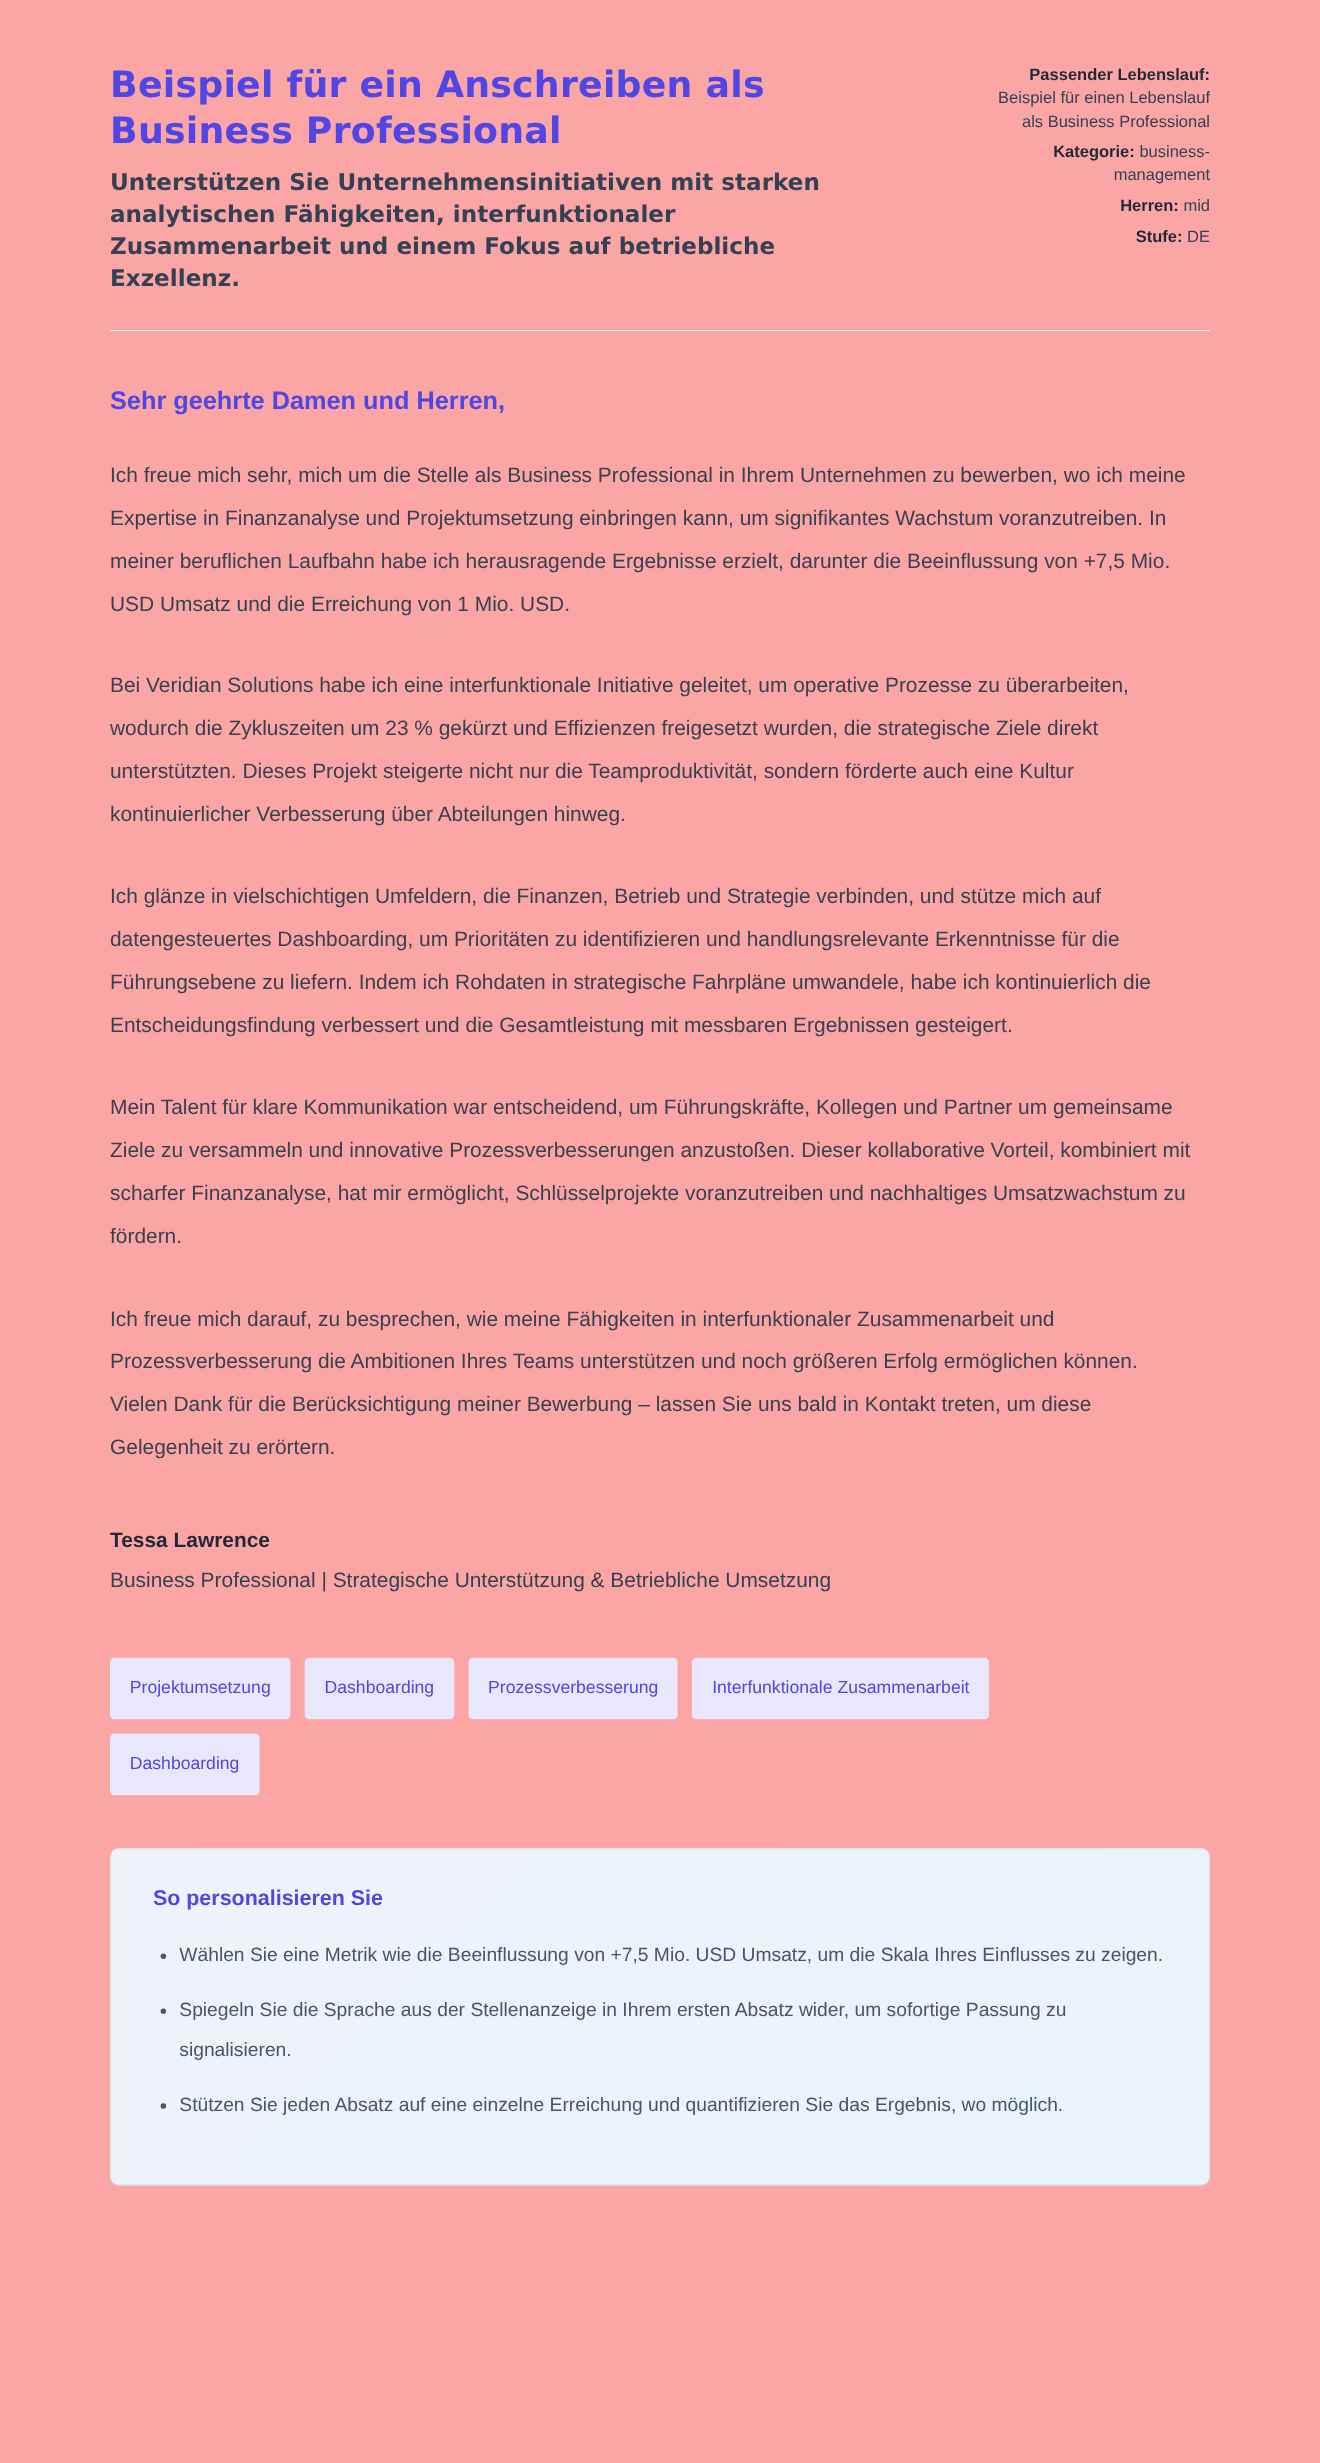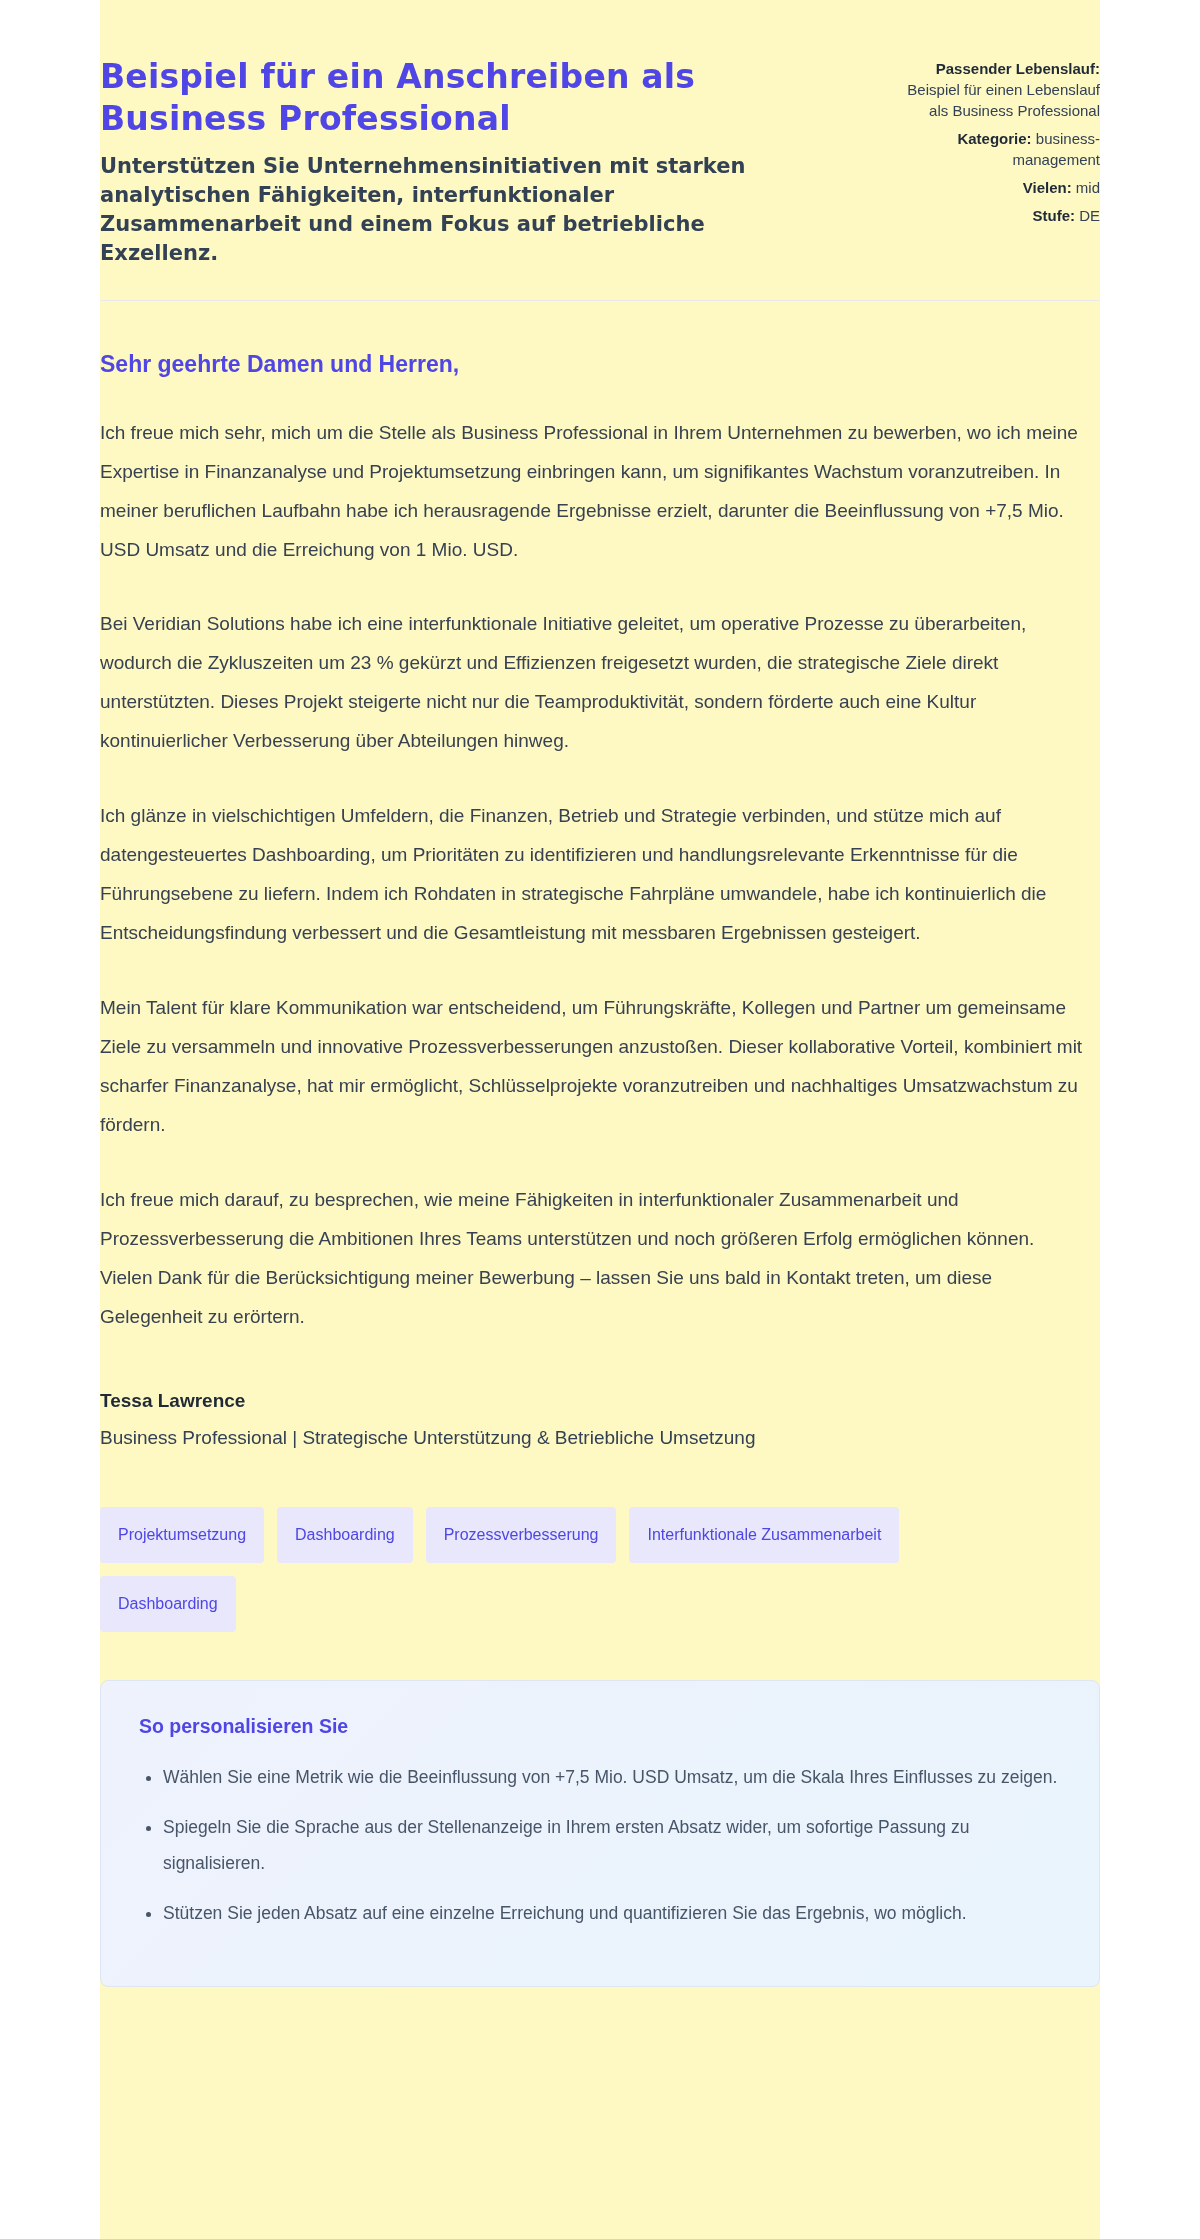--- a/index.html
+++ b/index.html
@@ -4,24 +4,24 @@
 <title>Beispiel für ein Anschreiben als Business Professional</title>
 <style>
   * { box-sizing: border-box; }
   html, body { margin: 0; padding: 0; background: #ffffff; }
   body {
     font-family: "Liberation Sans", sans-serif;
     color: #374151;
     -webkit-font-smoothing: antialiased;
   }
   .page {
-    width: 1000px;
+    width: 1200px;
     min-height: 2239px;
     margin: 0 auto;
-    background: #fef9c3;
+    background: #fca5a5;
   }
   .container {
     max-width: 1000px;
     margin: 0 auto;
     padding: 56px 0 62px;
   }
 
   
   .header {
     display: flex;
@@ -152,21 +152,21 @@
       </div>
       <aside class="meta">
         <div class="meta-row">
           <span class="meta-label block">Passender Lebenslauf:</span><span class="meta-value">Beispiel für einen Lebenslauf als Business Professional</span>
         </div>
         <div class="meta-row">
           <span class="meta-label">Kategorie:</span>
           <span class="meta-value">business-management</span>
         </div>
         <div class="meta-row">
-          <span class="meta-label">Vielen:</span>
+          <span class="meta-label">Herren:</span>
           <span class="meta-value">mid</span>
         </div>
         <div class="meta-row">
           <span class="meta-label">Stufe:</span>
           <span class="meta-value">DE</span>
         </div>
       </aside>
     </header>
 
     <hr class="divider">

